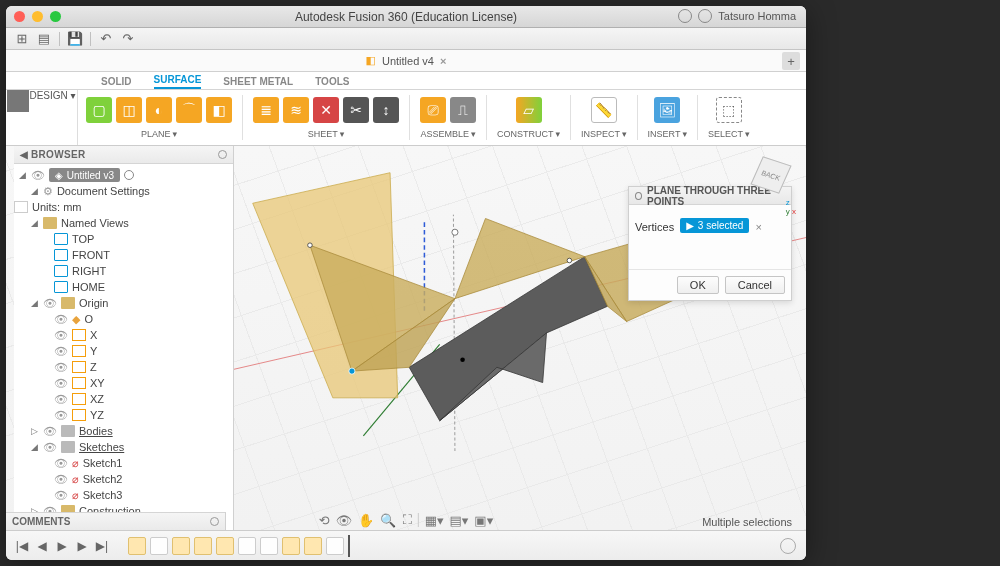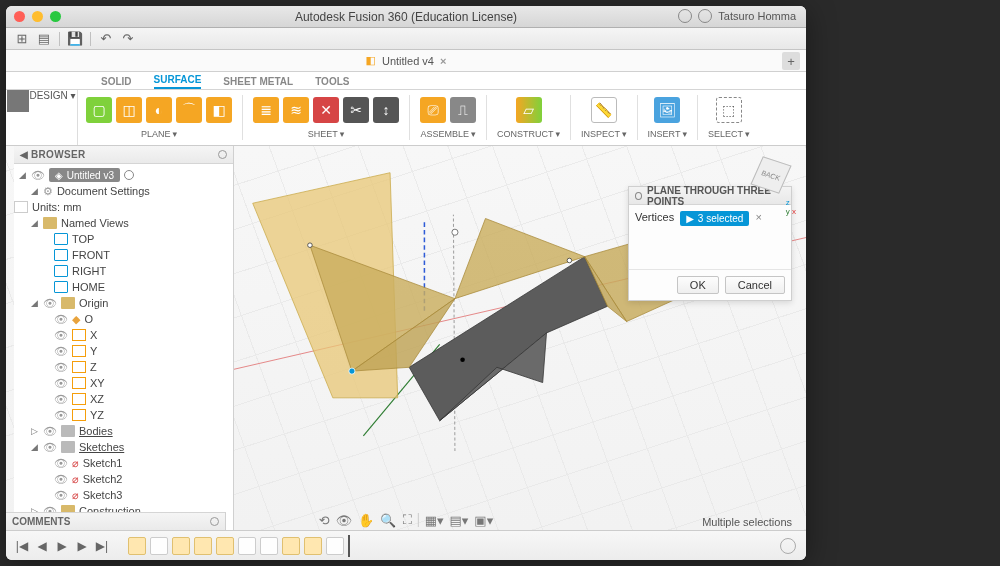--- a/index.html
+++ b/index.html
@@ -54,21 +54,21 @@
 .planeic{background:#fff;border:1px solid #f59e0b;}
 .axic{background:linear-gradient(#fff,#fff);border:1px solid #0696d7;border-radius:1px;}
 .rootpill{background:#888;color:#fff;border-radius:2px;padding:0 6px;height:14px;display:inline-flex;align-items:center;gap:4px;font-size:10px;}
 .rootrad{width:10px;height:10px;border:1px solid #888;border-radius:50%;}
 
 .comments{position:absolute;left:0;bottom:0;width:220px;height:18px;background:linear-gradient(#f5f5f5,#eaeaea);border-top:1px solid #d5d5d5;border-right:1px solid #d0d0d0;display:flex;align-items:center;padding:0 6px;font-size:10px;font-weight:600;color:#666; justify-content:space-between;}
 
 .panel{position:absolute;right:14px;top:40px;width:164px;background:#fdfdfd;border:1px solid #cfcfcf;box-shadow:0 2px 6px rgba(0,0,0,.12);font-size:11px;}
 .panelhdr{height:18px;background:linear-gradient(#f3f3f3,#e8e8e8);border-bottom:1px solid #d5d5d5;display:flex;align-items:center;padding:0 6px;font-size:10px;font-weight:600;color:#555;gap:5px;}
 .panelbody{padding:6px;}
-.panelrow{display:flex;align-items:flex-start;gap:6px;height:22px;}
+.panelrow{display:flex;align-items:flex-end;gap:6px;height:22px;}
 .selpill{background:#0696d7;color:#fff;font-size:10px;padding:2px 6px;border-radius:2px;display:inline-flex;align-items:center;gap:4px;}
 .panelbtns{display:flex;justify-content:flex-end;gap:6px;padding:6px;border-top:1px solid #e5e5e5;margin-top:30px;}
 .pbtn{border:1px solid #c5c5c5;background:linear-gradient(#fdfdfd,#efefef);padding:2px 12px;font-size:11px;border-radius:2px;cursor:pointer;}
 
 .statusbar{position:absolute;right:14px;bottom:2px;font-size:11px;color:#555;}
 .viewtools{position:absolute;left:50%;bottom:2px;transform:translateX(-50%);display:flex;gap:6px;align-items:center;color:#777;font-size:13px;}
 .viewtools .vsep{width:1px;height:14px;background:#ccc;}
 
 .vcube{position:absolute;right:12px;top:6px;width:46px;height:46px;}
 .vcube .face{position:absolute;width:30px;height:30px;left:8px;top:8px;background:#eee;border:1px solid #bbb;transform:rotate(12deg) skew(-12deg,6deg);font-size:7px;display:flex;align-items:center;justify-content:center;color:#888;}

